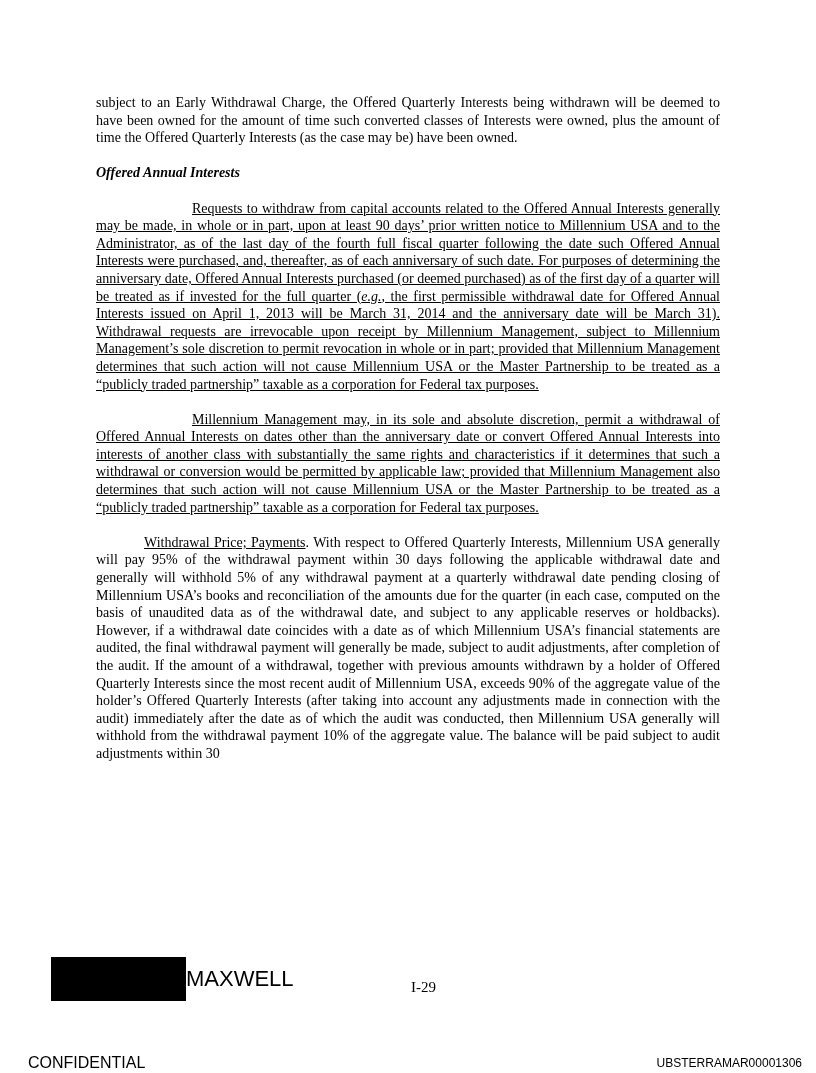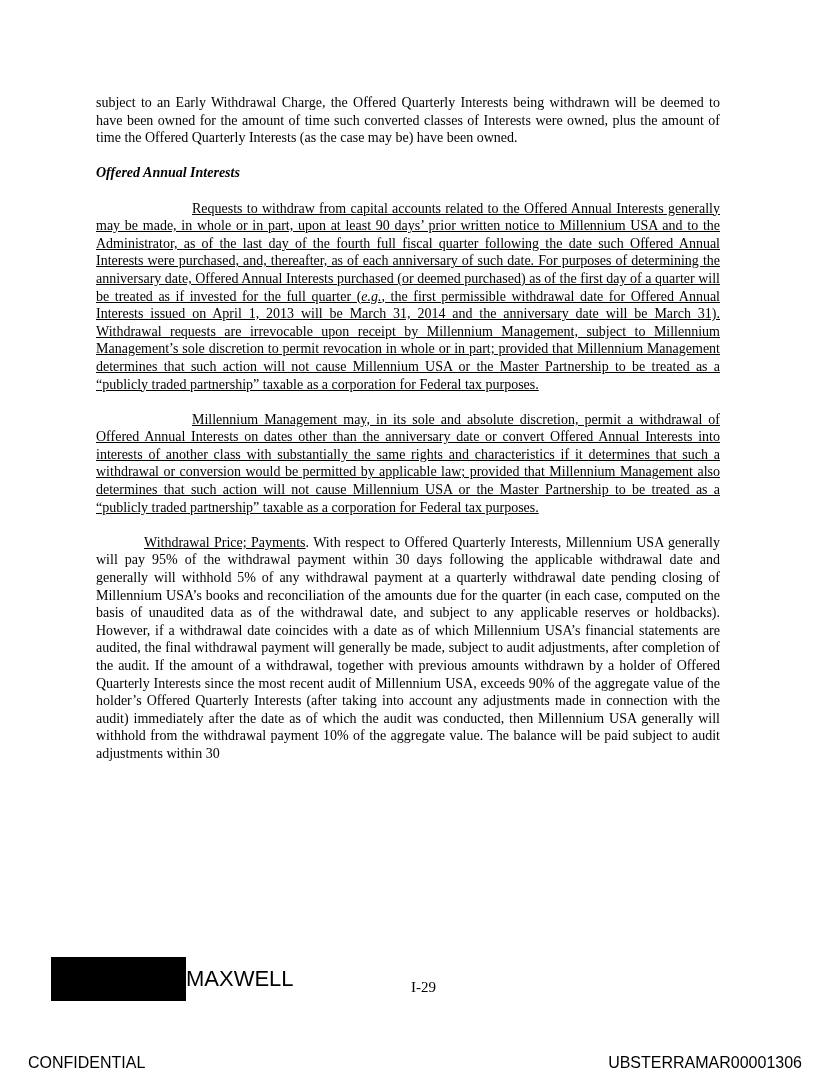--- a/index.html
+++ b/index.html
@@ -77,21 +77,21 @@
       font-family: "Liberation Sans", sans-serif;
       font-size: 16px;
       line-height: 14px;
       margin-left: 20px;
     }
     .footer-right {
       position: absolute;
       right: 14px;
       top: 1056px;
       font-family: "Liberation Sans", sans-serif;
-      font-size: 16px;
+      font-size: 12px;
       line-height: 14px;
     }
   </style>
 </head>
 <body>
 
 <div class="page-body">
   <p>subject to an Early Withdrawal Charge, the Offered Quarterly Interests being withdrawn will be deemed to have been owned for the amount of time such converted classes of Interests were owned, plus the amount of time the Offered Quarterly Interests (as the case may be) have been owned.</p>
 
   <p class="section-heading">Offered Annual Interests</p>

